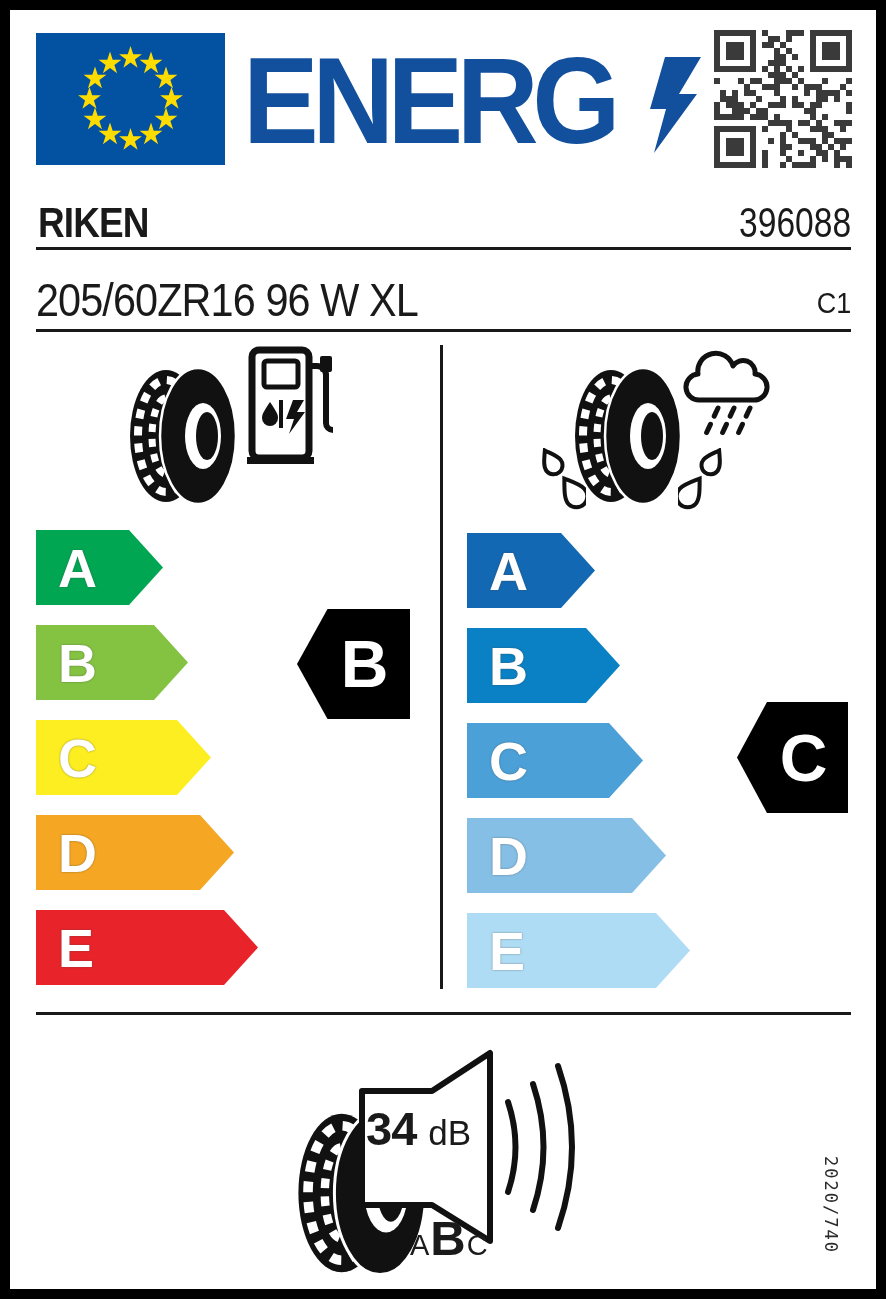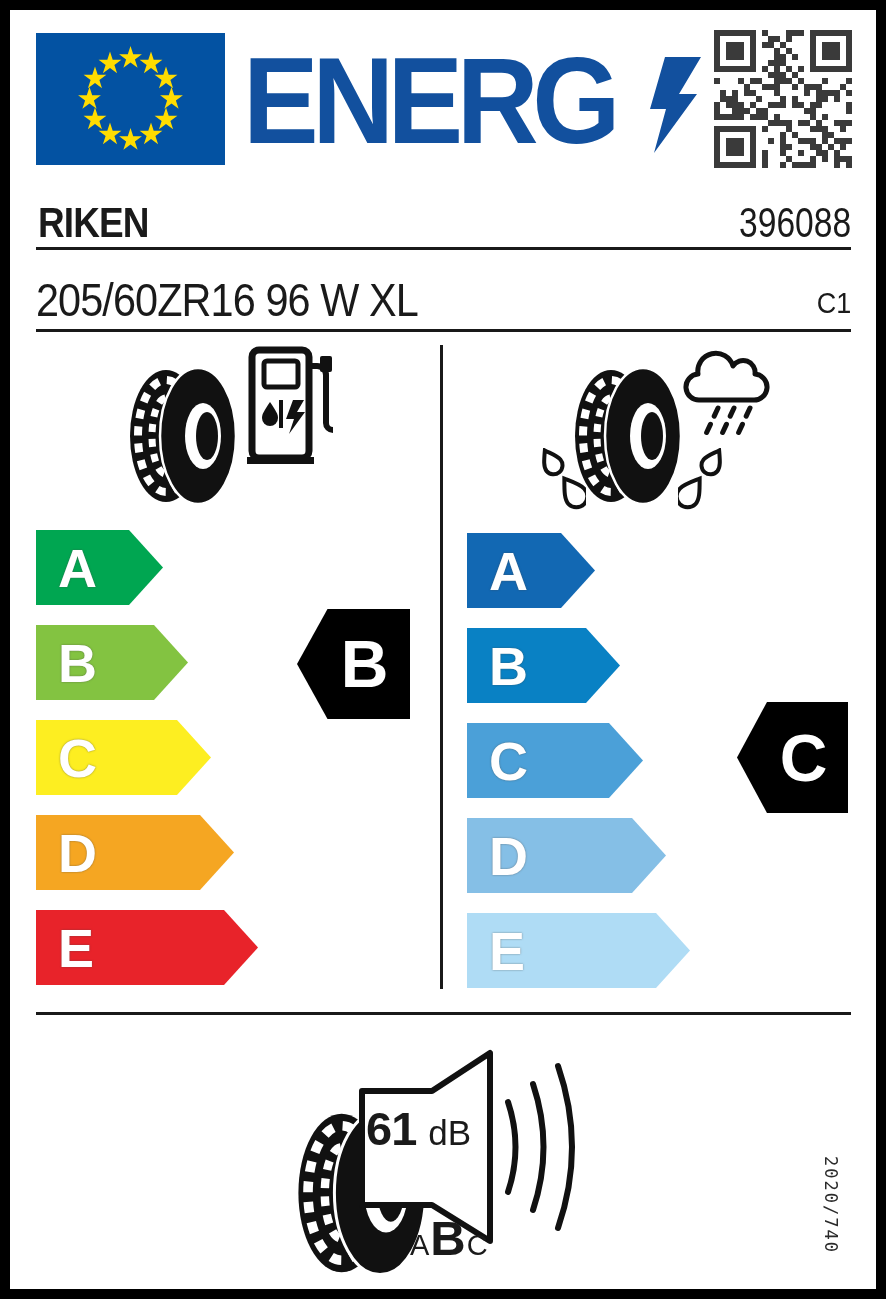--- a/index.html
+++ b/index.html
@@ -443,21 +443,21 @@
     <use href="#tire" x="16" y="70" width="132" height="170"></use>
     <polygon points="82,53 152,53 210,15 210,203 152,167 82,167" fill="#fff" stroke="#111" stroke-width="6" stroke-linejoin="round"></polygon>
     <g fill="none" stroke="#111" stroke-width="6" stroke-linecap="round">
       <path d="M228,64 Q243,109 228,154"></path>
       <path d="M253,46 Q274,109 253,172"></path>
       <path d="M278,28 Q306,109 278,190"></path>
     </g>
   </svg>
 
   <div class="db-row">
-    <span class="val">61</span>
+    <span class="val">34</span>
     <span class="unit">dB</span>
   </div>
 
   <div class="abc">
     <span class="s">A</span>
     <span class="big">B</span>
     <span class="s">C</span>
   </div>
 
   <div class="reg">2020/740</div>

